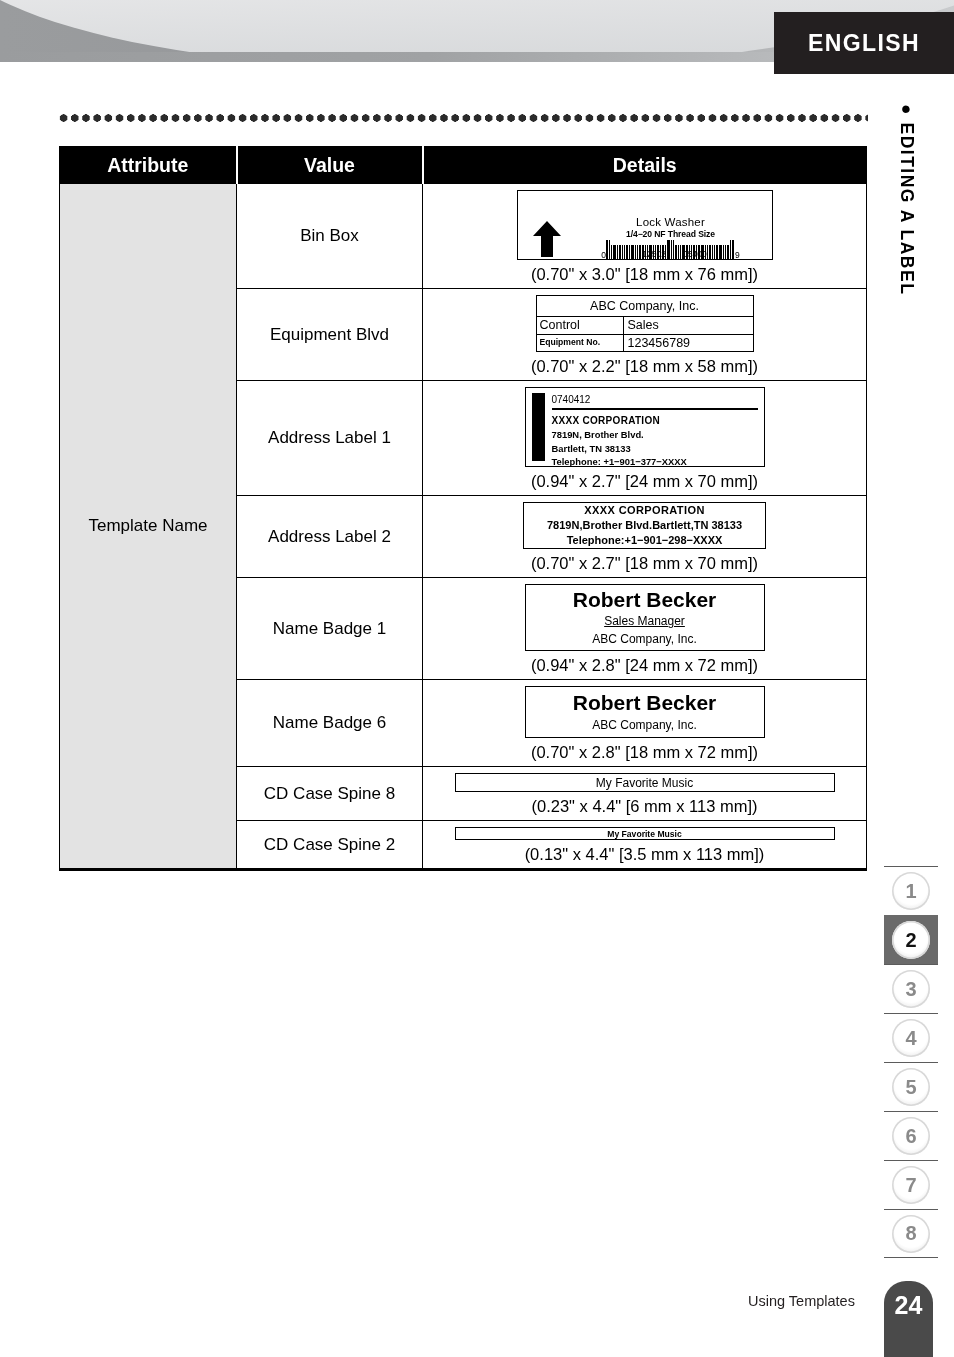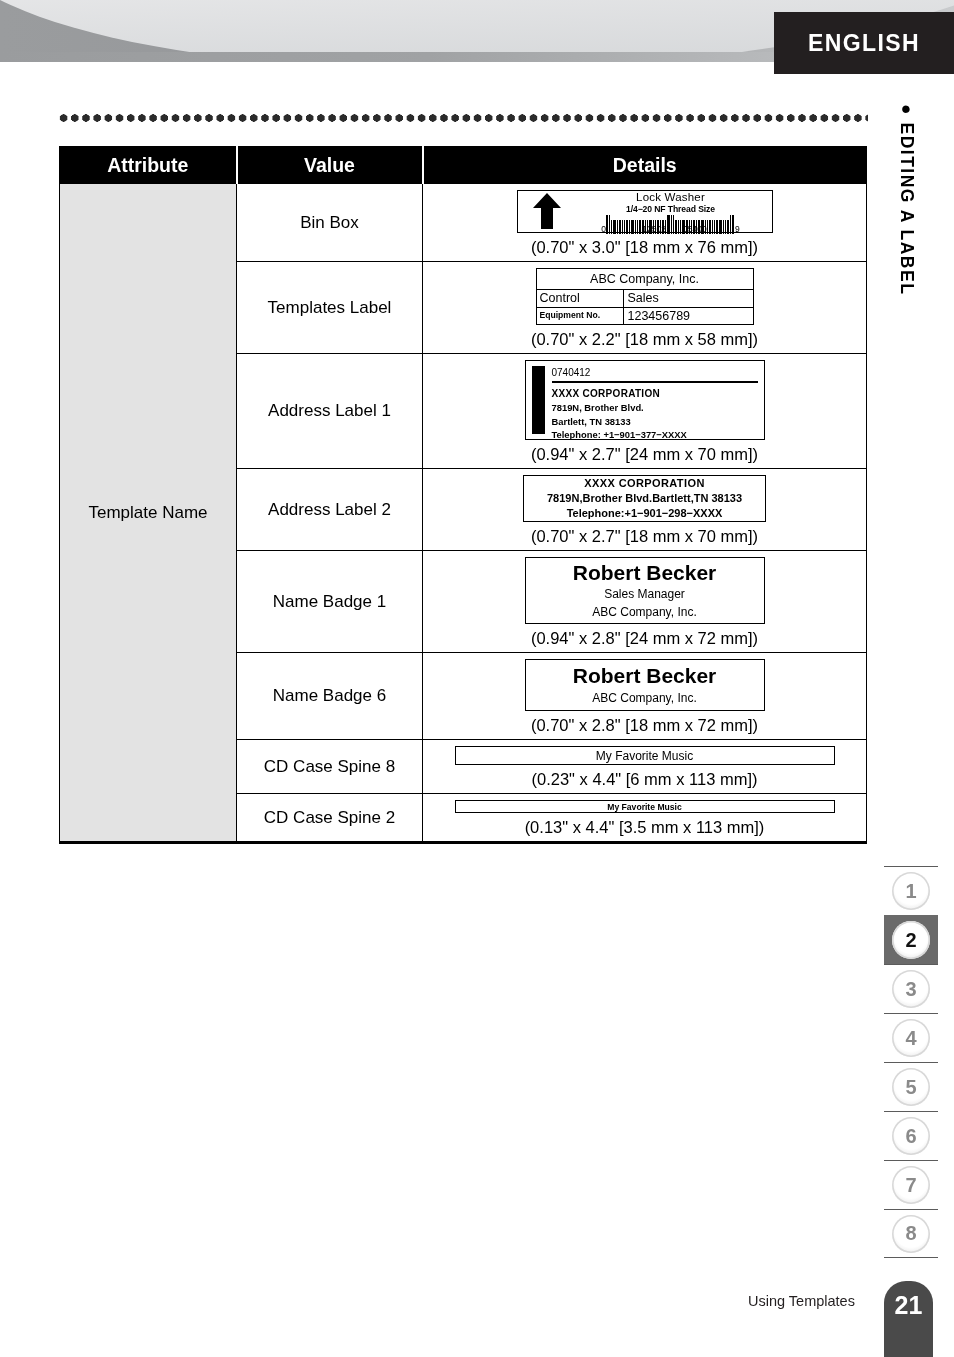--- a/index.html
+++ b/index.html
@@ -90,21 +90,21 @@
   td.det-cell { padding:6px 4px 4px 4px; }
   tr.last-row td { border-bottom:3px solid #000; }
   .tbl { border-bottom:3px solid #000; }
 
   .dims { text-align:center; font-size:16.5px; margin-top:5px; }
 
   
   .lbl { border:1.6px solid #000; background:#fff; margin:0 auto; }
 
   
-  .binbox { width:256px; height:43px; display:flex; align-items:flex-start; }
+  .binbox { width:256px; height:70px; display:flex; align-items:flex-end; }
   .binbox .arrow { width:58px; display:flex; align-items:center; justify-content:center; }
   .binbox .arrow svg { display:block; }
   .binbox .right { flex:1; text-align:center; padding-right:6px; }
   .binbox .t1 { font-size:11.5px; letter-spacing:.2px; line-height:1.1; }
   .binbox .t2 { font-size:8.6px; font-weight:bold; letter-spacing:-.1px; line-height:1.2; }
   .bc { display:flex; align-items:flex-end; justify-content:center; gap:0; height:19px; margin-top:1px;}
   .bc .dg { font-size:8.5px; line-height:1; padding-bottom:0px; }
   .bc .bars { height:19px; display:flex; align-items:flex-end; }
   .bc .bars i { display:block; background:#000; margin-right:1px; }
 
@@ -133,21 +133,21 @@
   .adr2 .l1 { font-size:11px; font-weight:bold; letter-spacing:.4px; line-height:1.35; }
   .adr2 .l2 { font-size:11px; font-weight:bold; line-height:1.35; }
   .adr2 .l3 { font-size:11px; font-weight:bold; line-height:1.35; }
 
   
   .badge { width:240px; display:flex; flex-direction:column; align-items:center;
            justify-content:center; }
   .badge.b1 { height:67px; }
   .badge.b2 { height:52px; }
   .badge .nm { font-size:21px; font-weight:bold; line-height:1.25; }
-  .badge .ti { font-size:12px; line-height:1.45; }
+  .badge .ti { font-size:12px; line-height:1.45;text-decoration:underline; }
   .badge .cp { font-size:12px; line-height:1.45; }
 
   
   .spine1 { width:380px; height:19px; display:flex; align-items:center; justify-content:center; }
   .spine1 span { font-size:12px; }
   .spine2 { width:380px; height:13px; display:flex; align-items:center; justify-content:center; }
   .spine2 span { font-size:8.6px; font-weight:bold; }
 
   
   .chapters { position:absolute; left:884px; top:866px; width:54px; }
@@ -292,21 +292,21 @@
               <span>12502</span>
               <span>05400</span>
             </div>
           </div>
         </div>
         <div class="dims">(0.70" x 3.0" [18 mm x 76 mm])</div>
       </td>
     </tr>
 
     <tr>
-      <td class="val-cell">Templates Label</td>
+      <td class="val-cell">Equipment Blvd</td>
       <td class="det-cell">
         <div class="lbl eqp">
           <div class="r1 big">ABC Company, Inc.</div>
           <div class="r">
             <div class="c-l big">Control</div>
             <div class="c-r big">Sales</div>
           </div>
           <div class="r">
             <div class="c-l small">Equipment No.</div>
             <div class="c-r big">123456789</div>
@@ -414,14 +414,14 @@
     <div class="ch">
       <div class="circle">7</div>
     </div>
     <div class="ch">
       <div class="circle">8</div>
     </div>
   </div>
 
 <div class="footer-text">Using Templates</div>
 <div class="page-tab">
-  <span>21</span>
+  <span>24</span>
 </div>
 
 </body></html>

